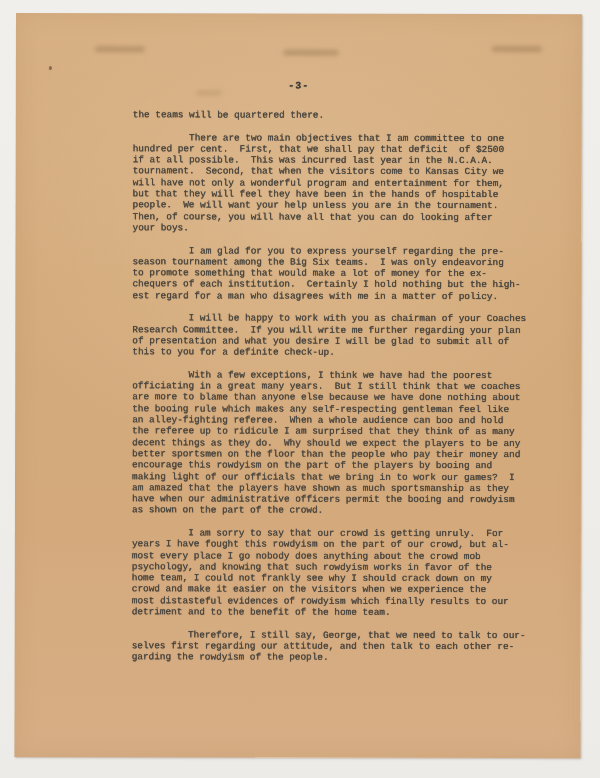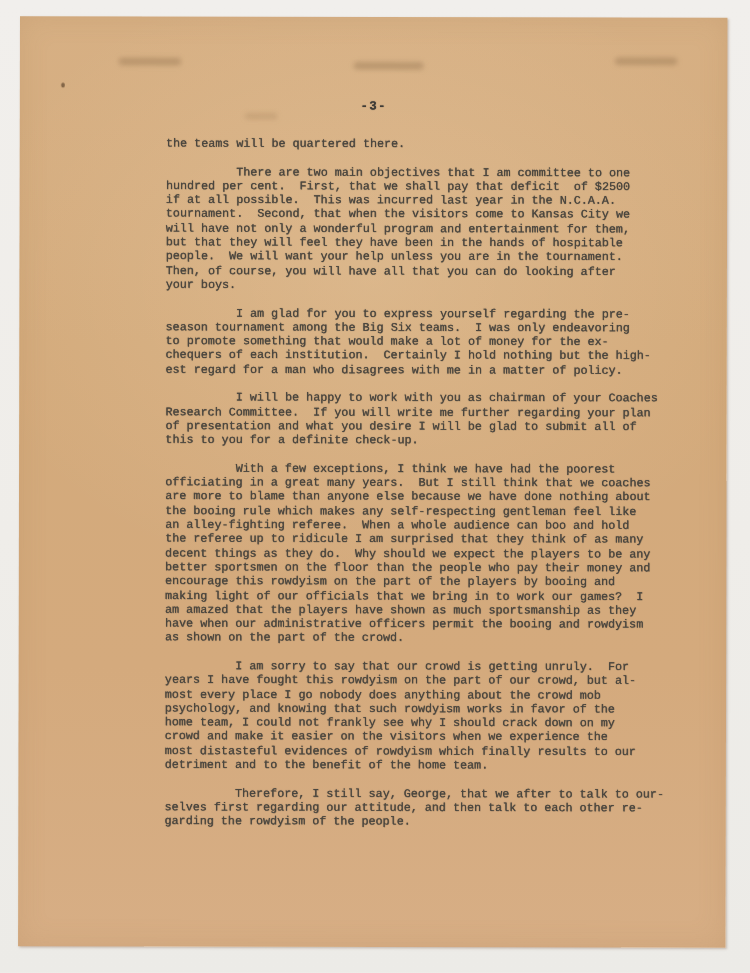--- a/index.html
+++ b/index.html
@@ -130,17 +130,17 @@
 have when our administrative officers permit the booing and rowdyism
 as shown on the part of the crowd.</p>
       <p>          I am sorry to say that our crowd is getting unruly.  For
 years I have fought this rowdyism on the part of our crowd, but al-
 most every place I go nobody does anything about the crowd mob
 psychology, and knowing that such rowdyism works in favor of the
 home team, I could not frankly see why I should crack down on my
 crowd and make it easier on the visitors when we experience the
 most distasteful evidences of rowdyism which finally results to our
 detriment and to the benefit of the home team.</p>
-      <p>          Therefore, I still say, George, that we after to talk to our-
+      <p>          Therefore, I still say, George, that we need to talk to our-
 selves first regarding our attitude, and then talk to each other re-
 garding the rowdyism of the people.</p>
     </div>
 </div>
 
 </body></html>

